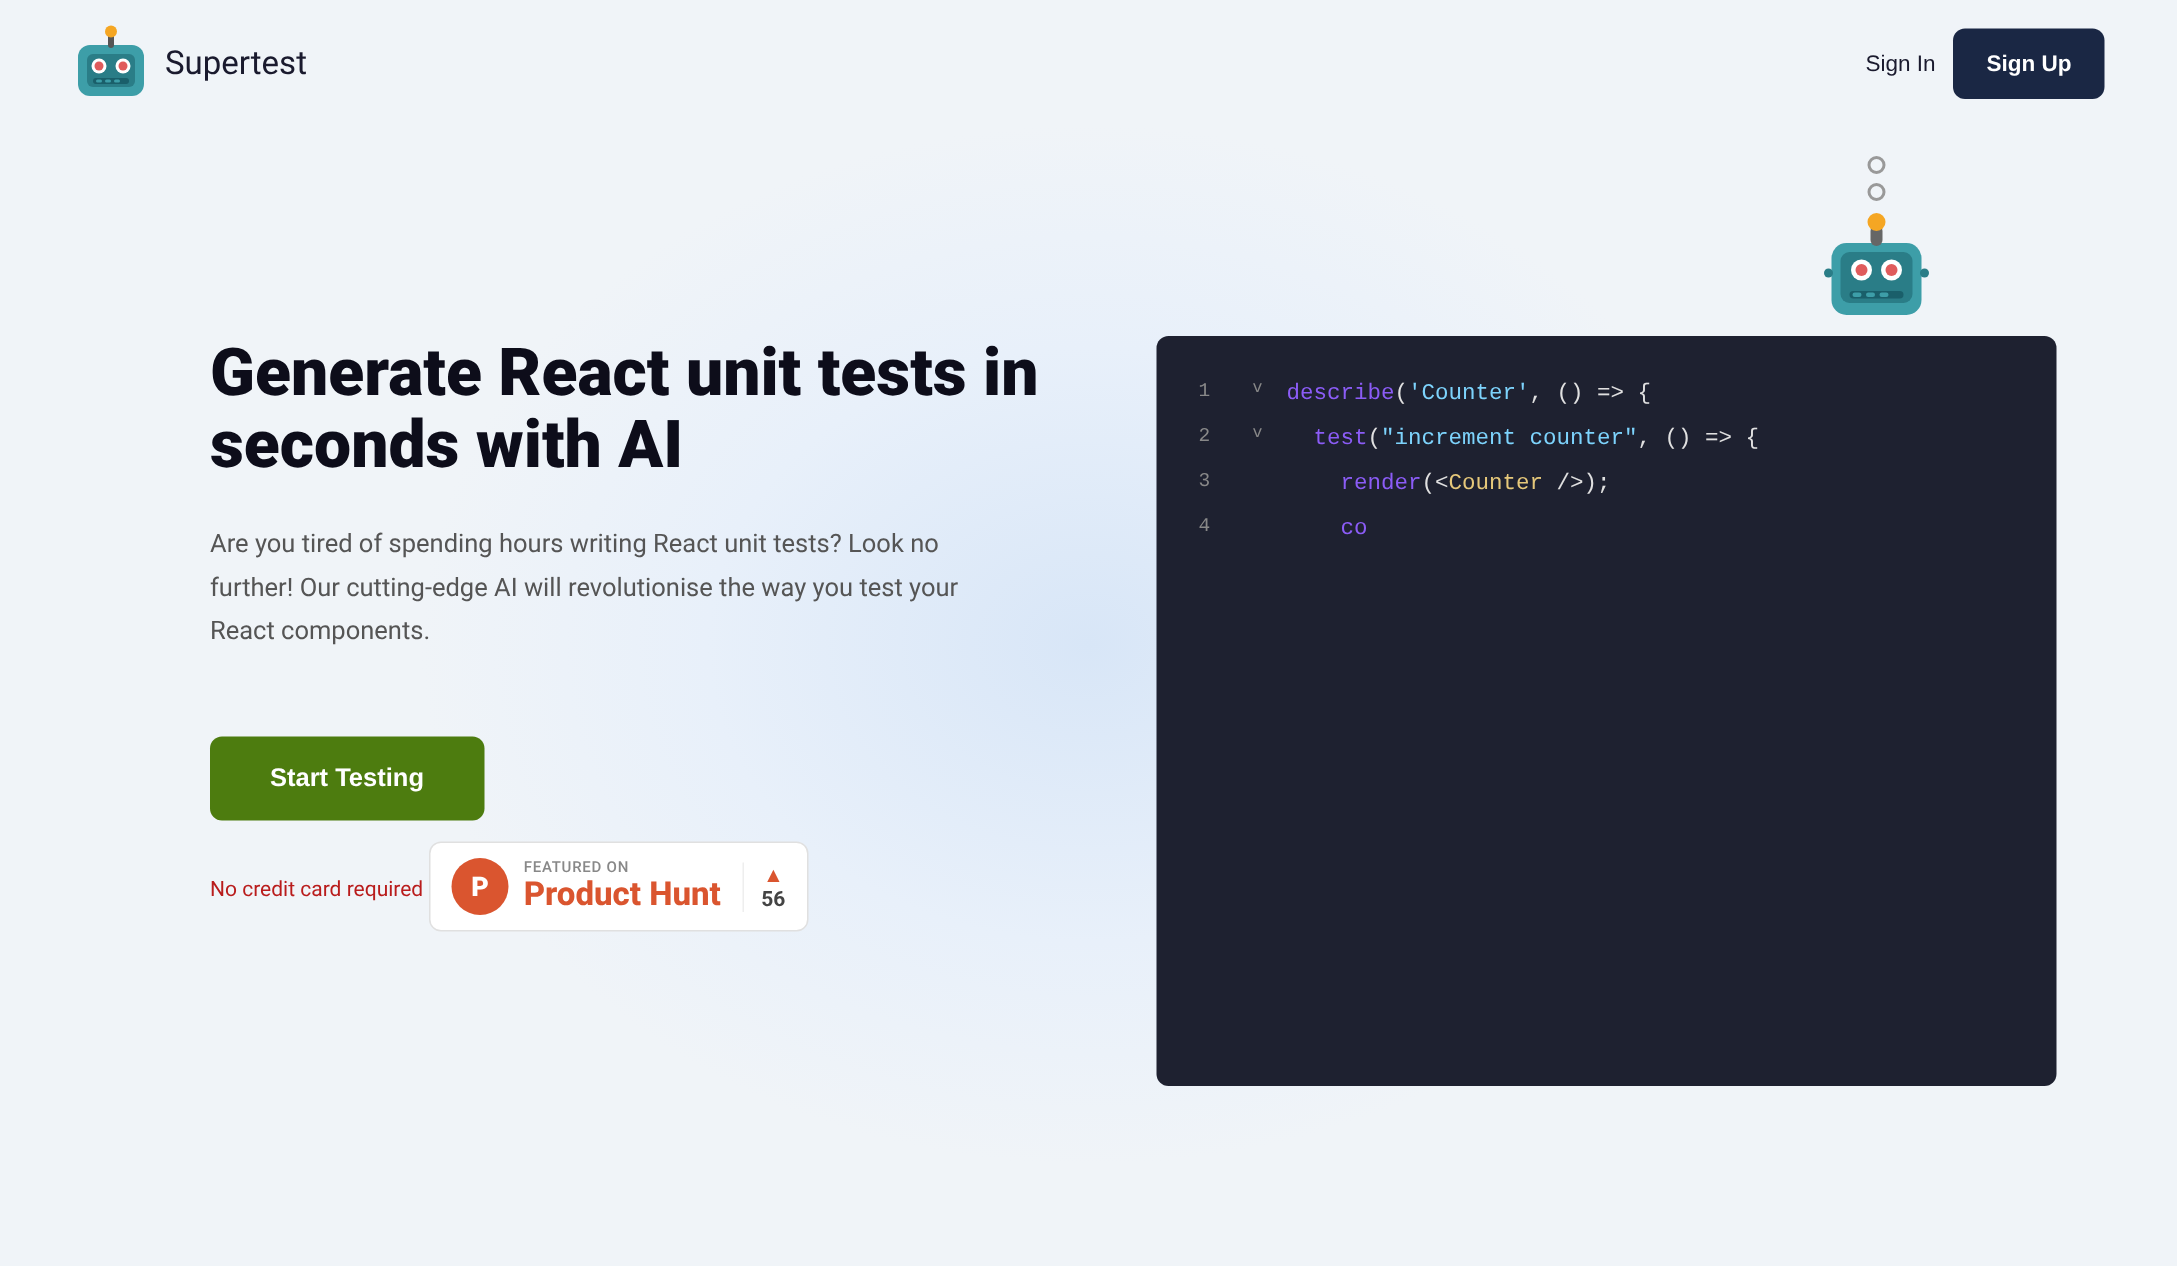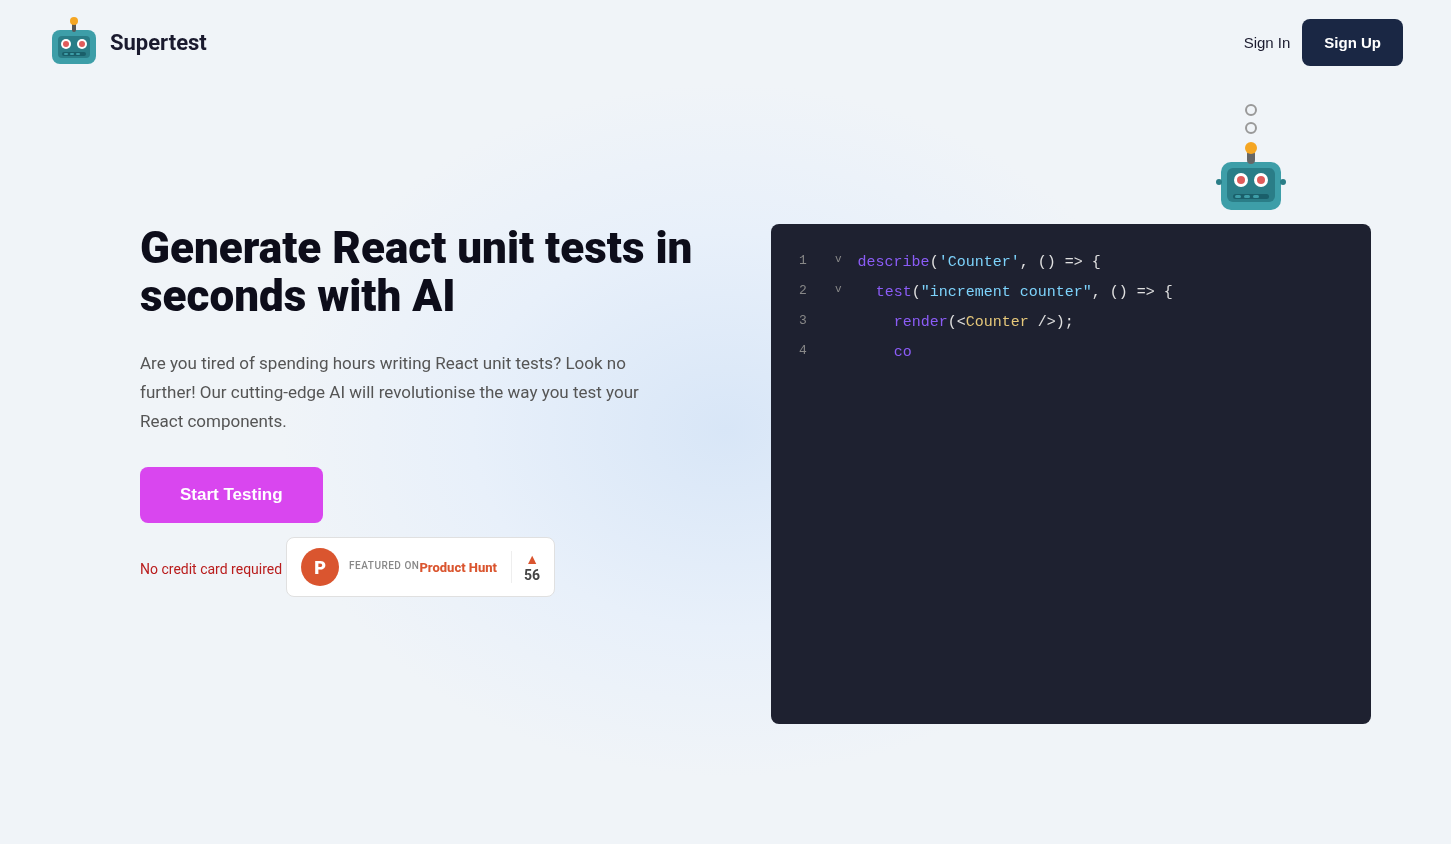--- a/index.html
+++ b/index.html
@@ -38,21 +38,21 @@
       display: flex;
       align-items: center;
       gap: 10px;
     }
     .nav-logo-icon {
       width: 52px;
       height: 52px;
     }
     .nav-brand {
       font-size: 22px;
-      font-weight: 700;
+      font-weight: 400;
       color: #1a1a2e;
     }
     .nav-actions {
       display: flex;
       align-items: center;
       gap: 0;
     }
     .btn-signin {
       font-size: 15px;
       font-weight: 500;
@@ -93,26 +93,26 @@
       font-size: 44px;
       font-weight: 900;
       color: #0d0d1a;
       line-height: 1.1;
       margin-bottom: 28px;
     }
     .hero-subtitle {
       font-size: 17px;
       color: #555;
       line-height: 1.7;
-      margin-bottom: 32px;
+      margin-bottom: 56px;
       max-width: 520px;
     }
     .btn-start {
       display: inline-block;
-      background: #d946ef;
+      background: #4d7c0f;
       color: #fff;
       font-size: 17px;
       font-weight: 700;
       padding: 18px 40px;
       border-radius: 8px;
       border: none;
       cursor: pointer;
       margin-bottom: 14px;
     }
     .no-credit {
@@ -139,31 +139,31 @@
       border-radius: 50%;
       display: flex;
       align-items: center;
       justify-content: center;
       color: #fff;
       font-size: 18px;
       font-weight: 900;
     }
     .ph-text {
       display: flex;
-      flex-direction: row;
+      flex-direction: column;
     }
     .ph-featured {
       font-size: 10px;
       color: #888;
       font-weight: 500;
       letter-spacing: 0.05em;
       text-transform: uppercase;
     }
     .ph-name {
-      font-size: 13px;
+      font-size: 22px;
       font-weight: 800;
       color: #da552f;
     }
     .ph-votes {
       display: flex;
       flex-direction: column;
       align-items: center;
       border-left: 1px solid #eee;
       padding-left: 12px;
       margin-left: 4px;

